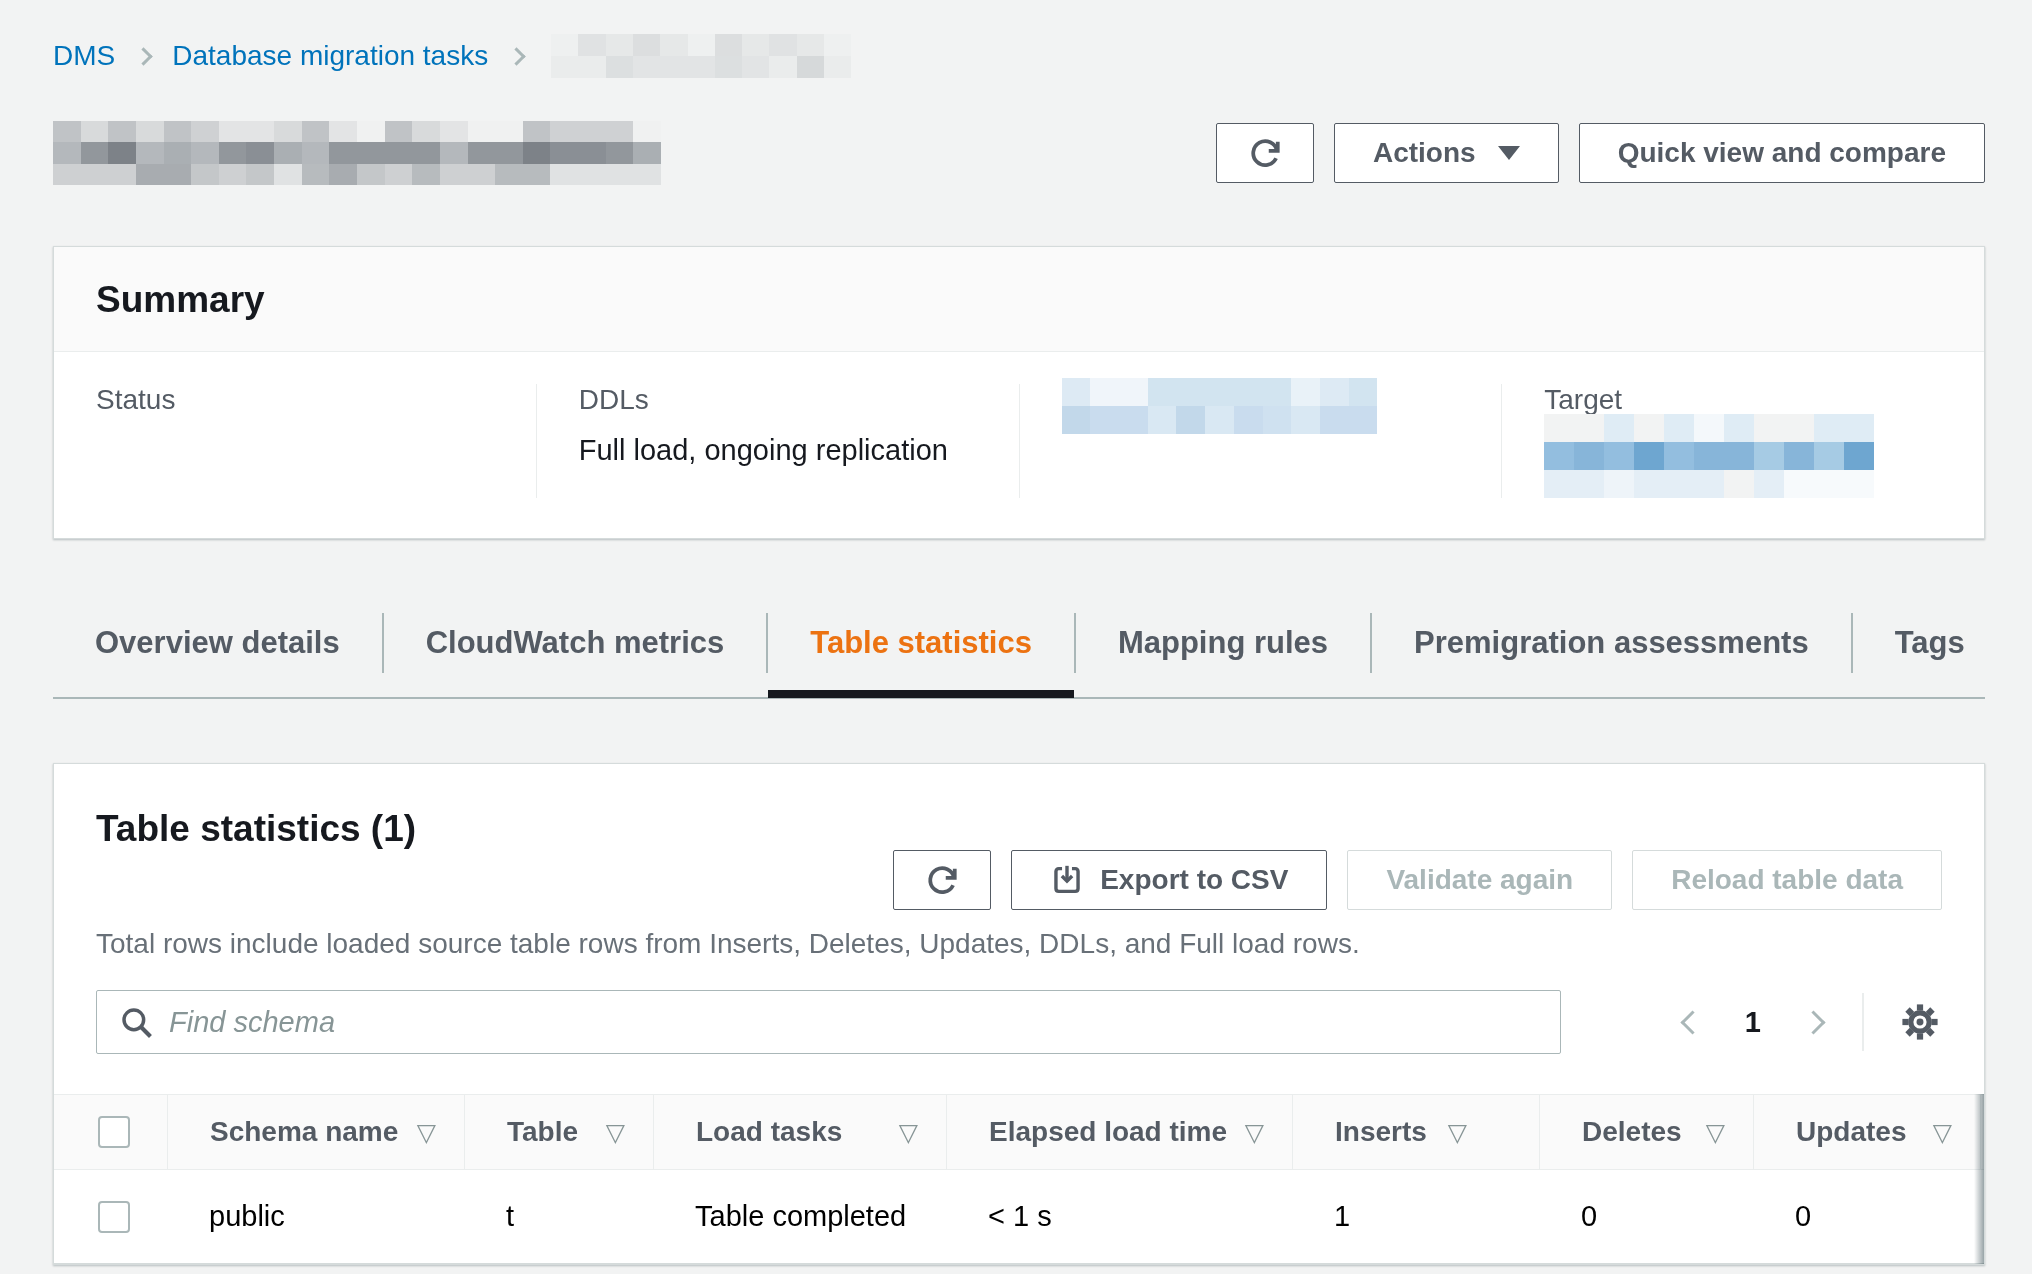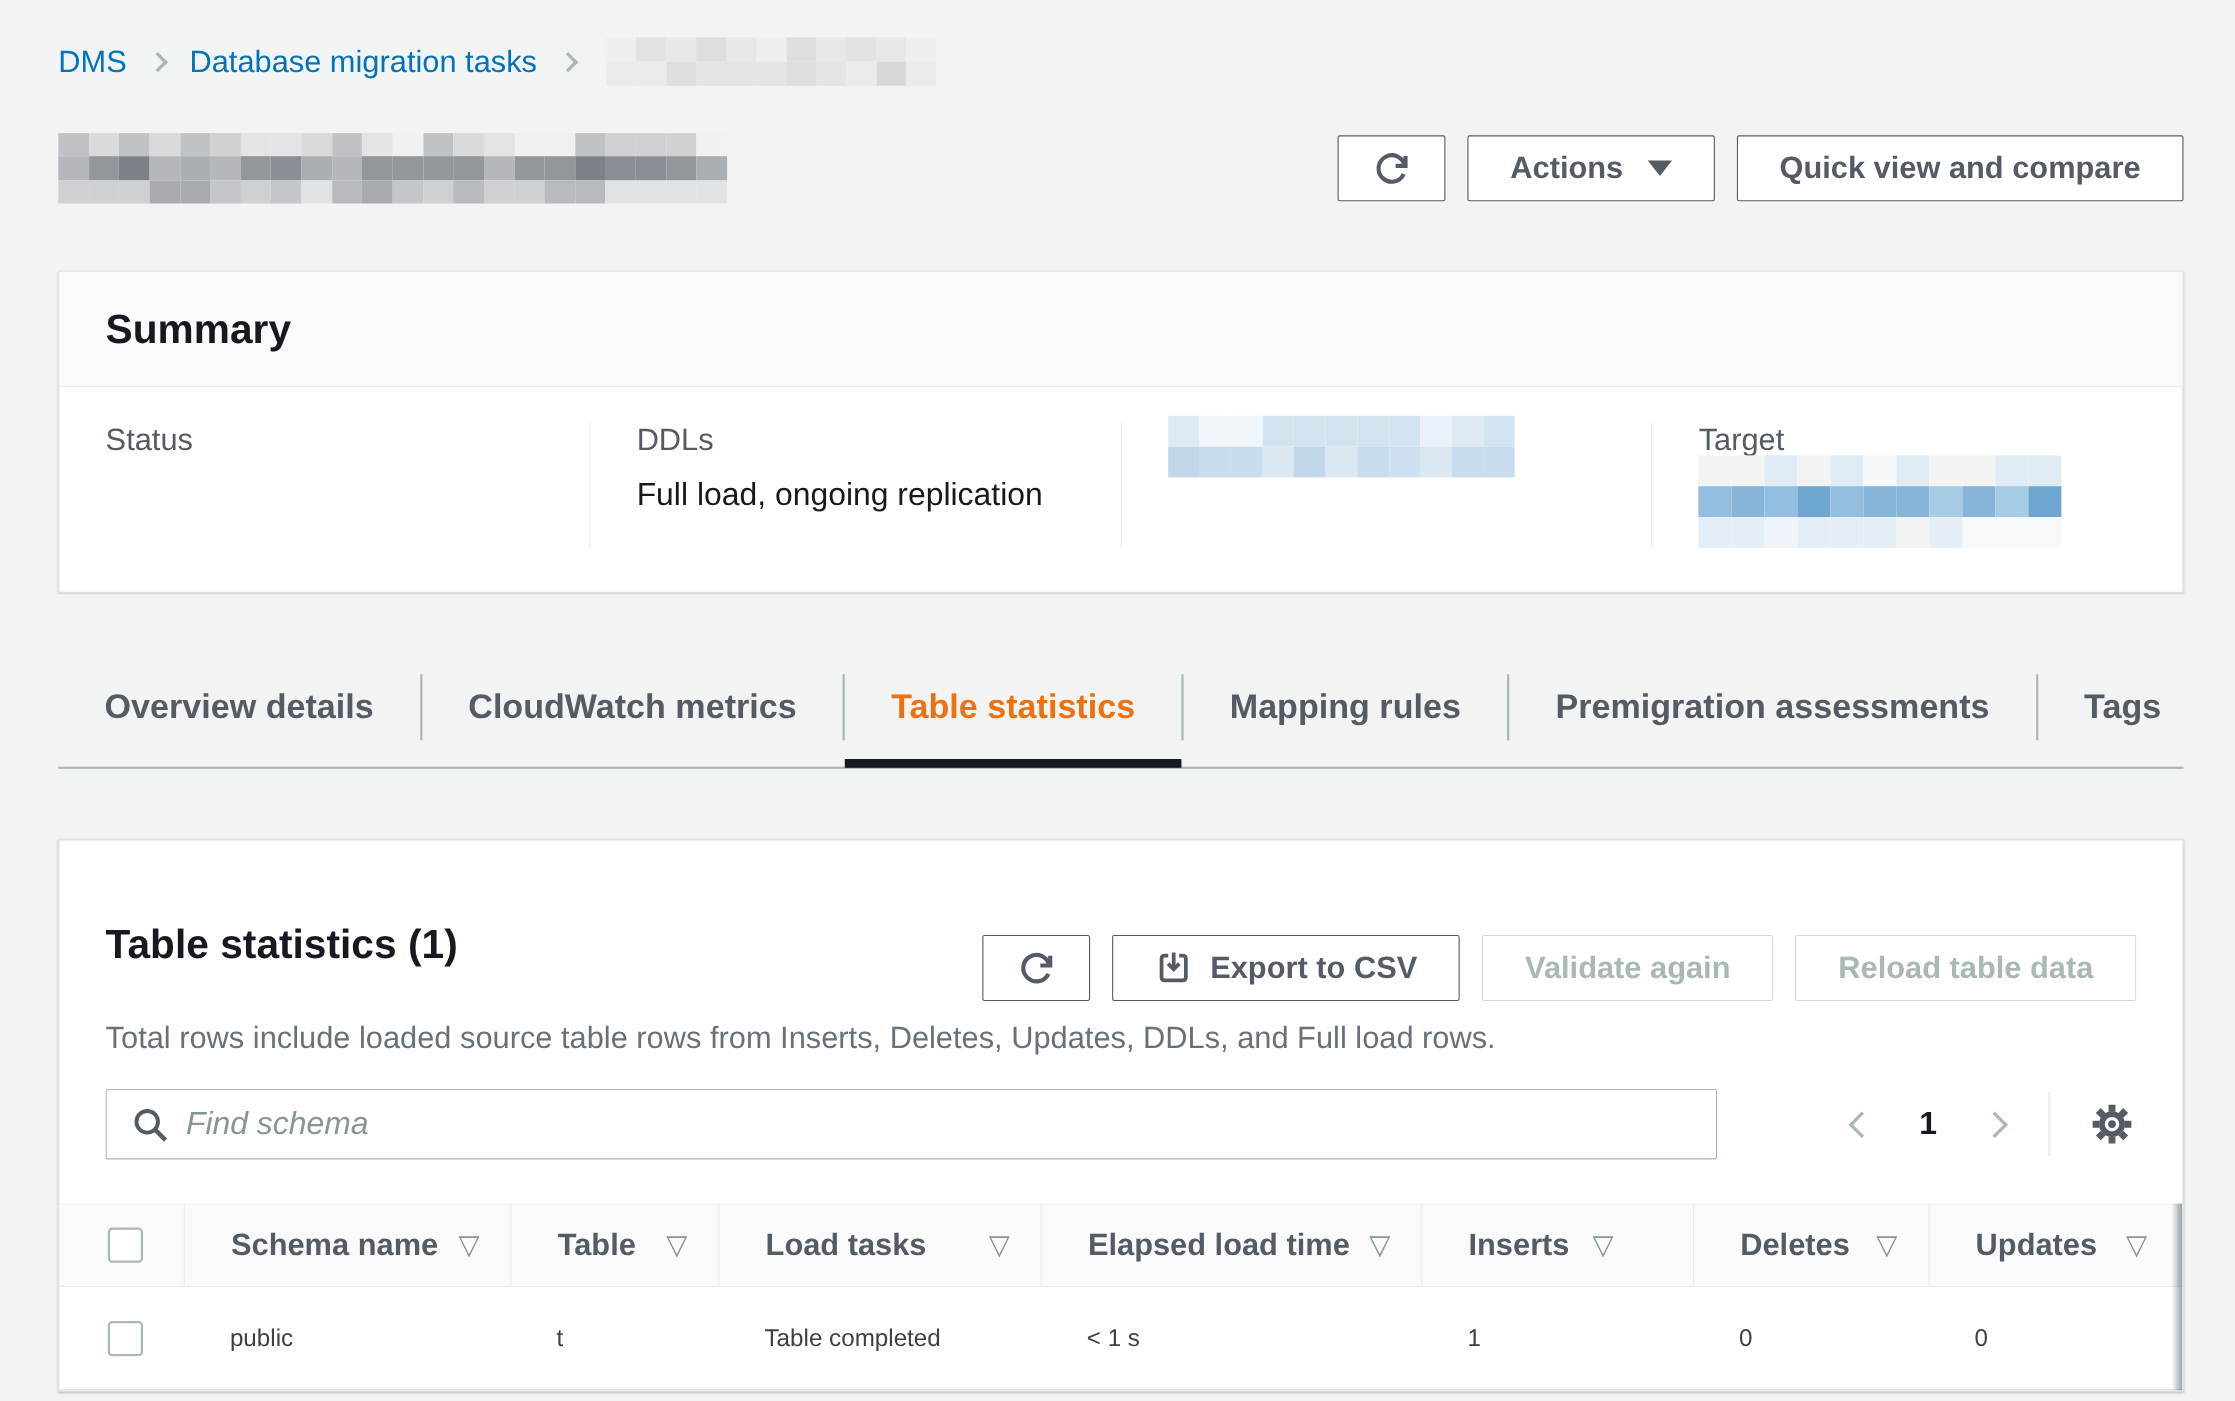--- a/index.html
+++ b/index.html
@@ -64,21 +64,21 @@
 
   
   .tabs { margin-top:70px; display:flex; border-bottom:2px solid #aab7b8; height:90px; align-items:flex-start; position:relative; }
   .tab { height:60px; margin-top:4px; display:flex; align-items:center; padding:0 42px; font-size:31px; font-weight:bold; color:#545b64; cursor:pointer; position:relative; white-space:nowrap; }
   .tab + .tab { border-left:2px solid #aab7b8; }
   .tab.active { color:#ec7211; }
   .tab.active::after { content:""; position:absolute; left:0; right:0; top:77px; height:8px; background:#16191f; }
 
   
   .table-card { margin-top:64px; position:relative; }
-  .tc-head { padding:38px 42px 0; display:flex; justify-content:space-between; align-items:center; }
+  .tc-head { padding:38px 42px 0; display:flex; justify-content:space-between; align-items:flex-start; }
   .tc-head h2 { font-size:37px; font-weight:bold; padding-top:6px; }
   .tc-buttons { display:flex; gap:20px;margin-top:48px; }
   .tc-desc { font-size:28px; color:#687078; padding:18px 42px 0; }
   .tools-row { display:flex; align-items:center; padding:30px 42px 40px; }
   .search-box { position:relative; width:1465px; }
   .search-box svg { position:absolute; left:22px; top:14px; }
   .search-box input {
     width:100%; height:64px; border:1px solid #aab7b8; border-radius:2px;
     font-family:inherit; font-size:29px; color:#16191f; padding:0 20px 0 72px; background:#fff; outline:none;
   }
@@ -92,21 +92,21 @@
   .gear-btn { background:none; border:none; cursor:pointer; color:#545b64; padding:0; display:flex; }
 
   
   .table-wrap { position:relative; overflow:hidden; width:100%; }
   .thead, .trow { display:flex; width:2010px; }
   .thead { background:#fafafa; border-top:1px solid #eaeded; border-bottom:1px solid #eaeded; height:76px; }
   .trow { background:#fff; height:94px; border-bottom:1px solid #d5dbdb; }
   .th, .td { display:flex; align-items:center; padding:0 28px 0 42px; flex:0 0 auto; }
   .th { font-size:28px; font-weight:bold; color:#545b64; justify-content:space-between; }
   .th .lbl { white-space:nowrap; }
-  .td { font-size:22px; color:#404040; white-space:nowrap; }
+  .td { font-size:29px; color:#000000; white-space:nowrap; }
   .thead .th + .th { border-left:1px solid #eaeded; }
   .sort-icon { font-size:25px; color:#879596; font-weight:normal; margin-left:14px; }
   .col-0 { width:113px; padding:0 0 0 44px; }
   .col-1 { width:297px; } .col-2 { width:189px; } .col-3 { width:293px; }
   .col-4 { width:346px; } .col-5 { width:203px; } .col-6 { width:214px;margin-left:44px; }
   .col-7 { width:227px; } .col-8 { width:128px; padding-left:36px; }
   .checkbox { width:32px; height:32px; border:2px solid #aab7b8; border-radius:4px; background:#fff; display:inline-block; cursor:pointer; }
   .scroll-shadow { position:absolute; top:0; right:0; bottom:0; width:10px;
     background:linear-gradient(to left, rgba(0,28,36,.4), rgba(0,28,36,0)); pointer-events:none; }
 

